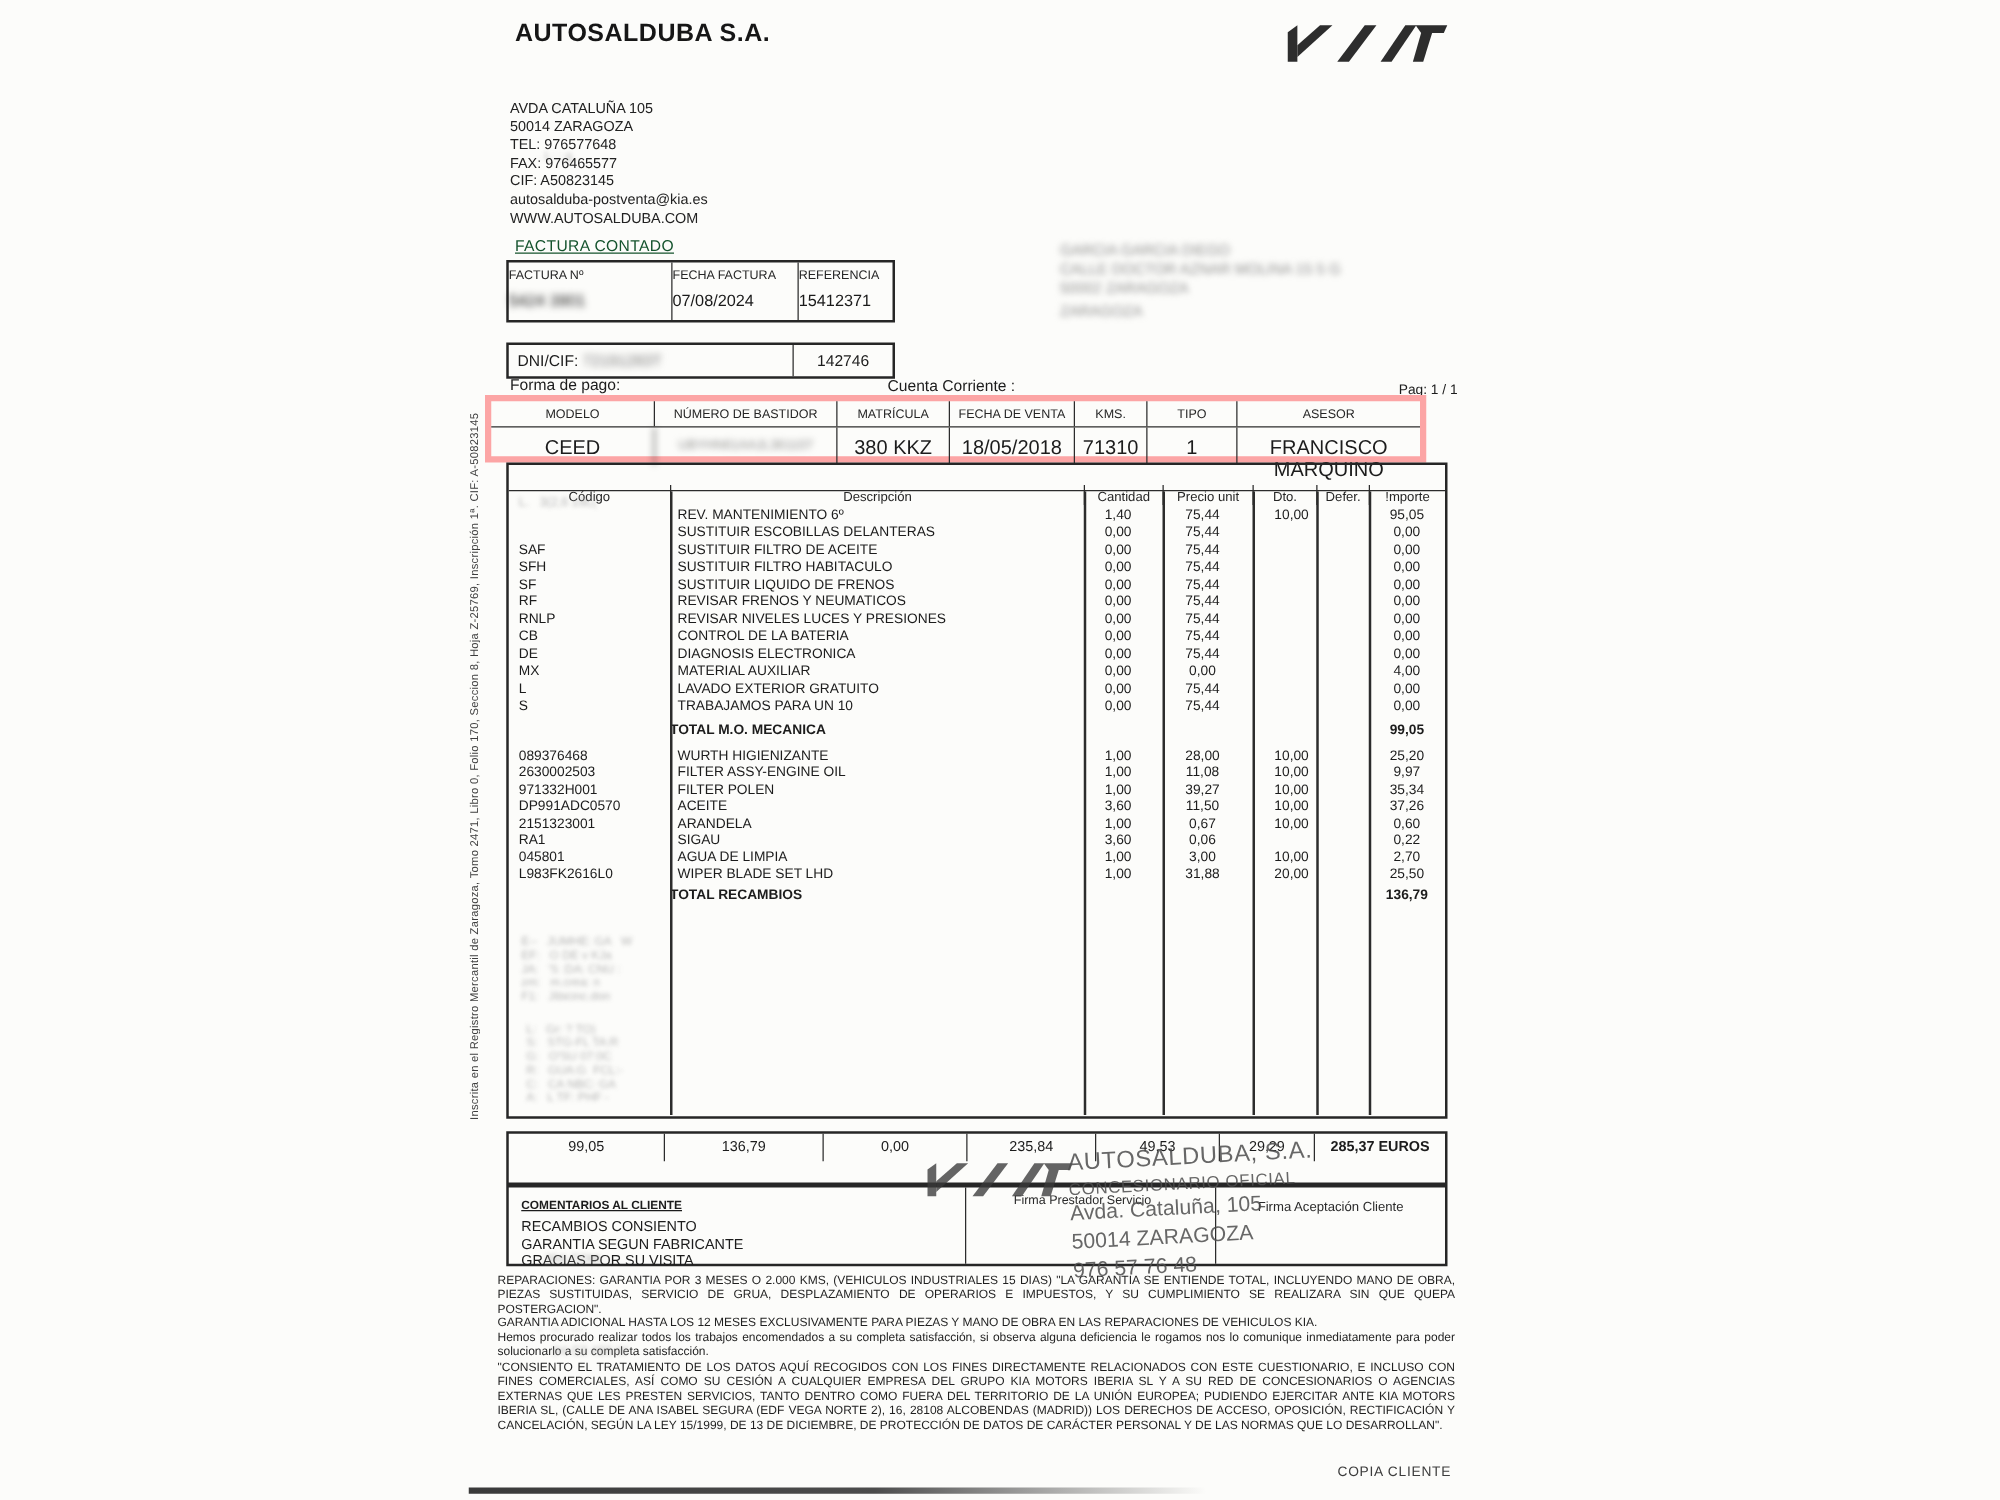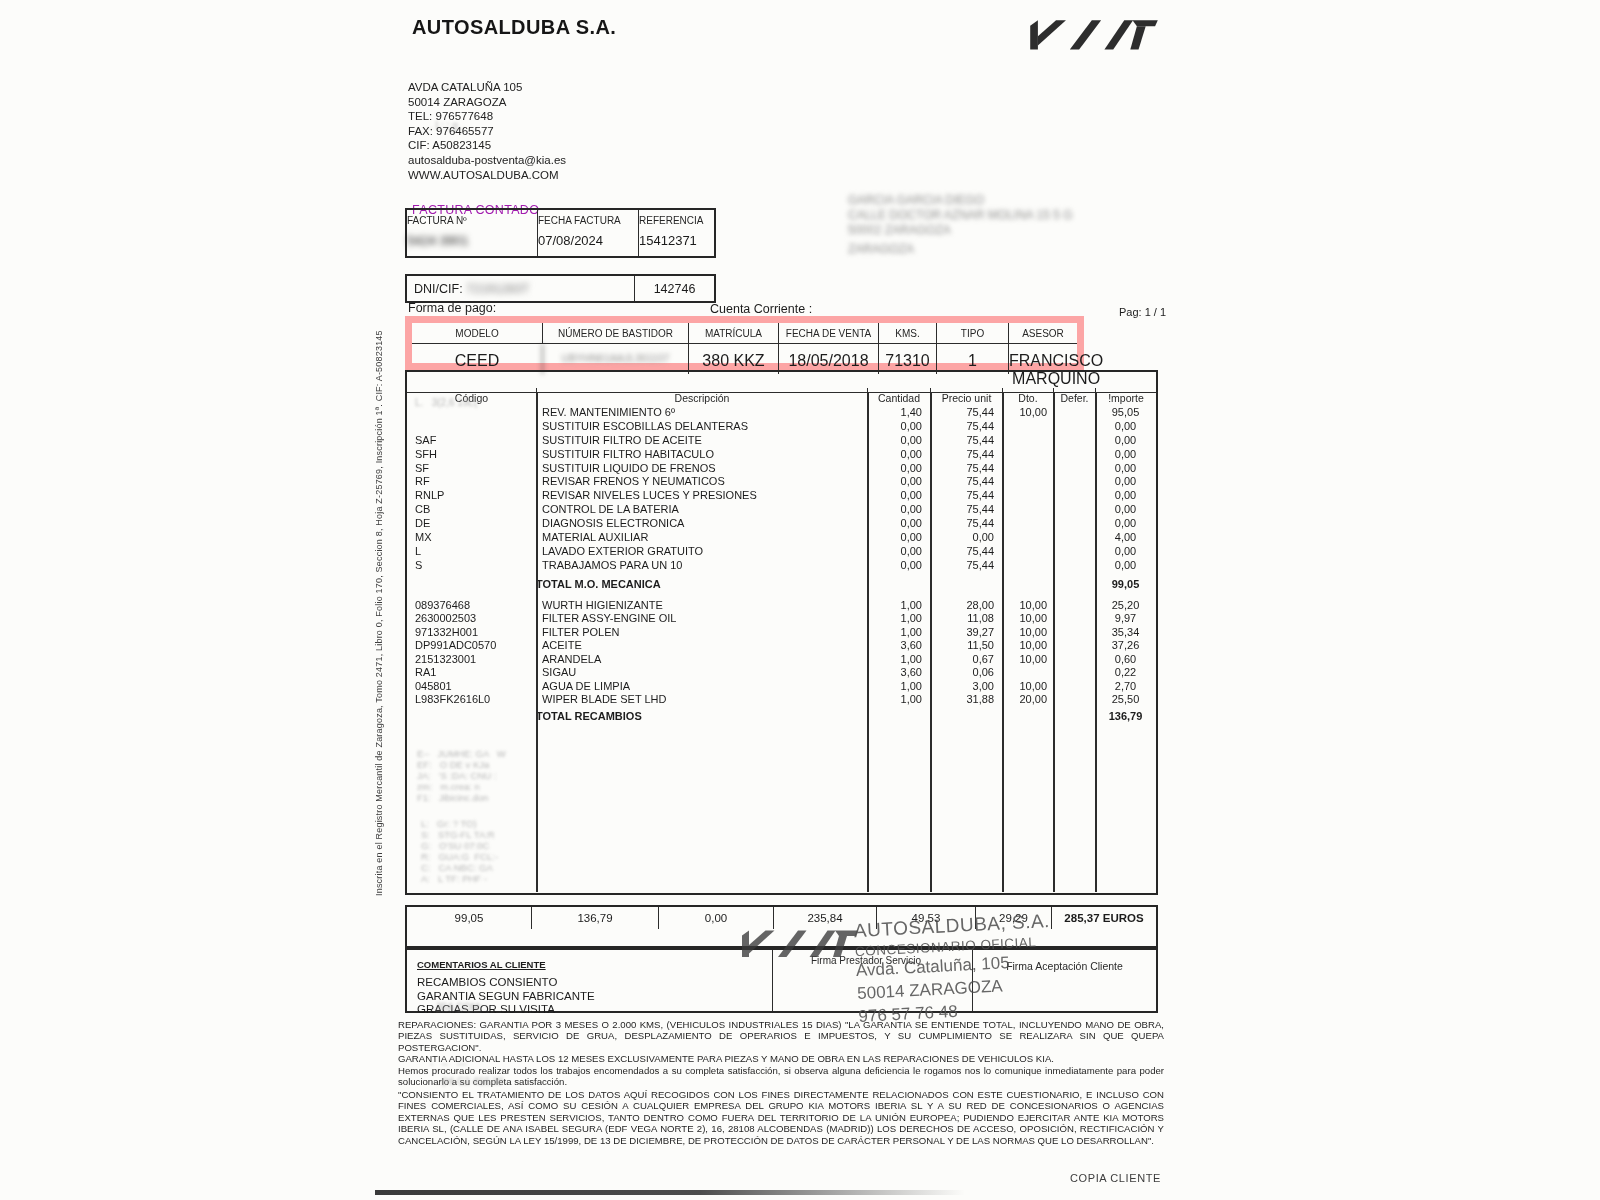--- a/index.html
+++ b/index.html
@@ -6,60 +6,60 @@
   .page{position:relative;width:1600px;height:1200px;background:#fcfcfa;overflow:hidden;
         font-family:"Liberation Sans",sans-serif;color:#1c1c1c;}
   .abs{position:absolute;}
   .bold{font-weight:bold;}
   .redacted{filter:blur(3px);color:#7a7a7a;}
   .soft-redacted{filter:blur(2.6px);color:#8f8f8f;}
   .ghost{filter:blur(1.7px);color:#a6a6a6;opacity:.8;white-space:pre;}
   
   .company-name{left:412px;top:16px;font-size:20px;font-weight:bold;letter-spacing:.4px;color:#161616;}
   .addr{left:408px;top:80px;font-size:11.5px;line-height:14.6px;color:#222;}
-  .doc-type{left:412px;top:203px;font-size:12.5px;letter-spacing:.3px;color:#a21caf;}
+  .doc-type{left:412px;top:190px;font-size:12.5px;letter-spacing:.3px;color:#14532d;text-decoration:underline;}
   
   .inv-box{left:405px;top:208px;width:307px;height:46px;border:2.5px solid #262626;display:grid;
            grid-template-columns:130px 101px 1fr;}
   .inv-box .cell{border-left:1.5px solid #2c2c2c;display:flex;flex-direction:column;align-items:flex-start;}
   .inv-box .cell:first-child{border-left:none;}
   .inv-h{font-size:10px;margin-top:5px;color:#262626;}
   .inv-v{font-size:13px;margin-top:7px;color:#1a1a1a;}
   
   .customer{left:848px;top:193px;font-size:12px;line-height:14.8px;}
   .customer div:last-child{margin-top:5px;}
   
   .dni-box{left:405px;top:274px;width:307px;height:25px;border:2px solid #262626;display:grid;
            grid-template-columns:227px 1fr;}
   .dni-box .cell{display:flex;align-items:center;border-left:1.5px solid #2c2c2c;}
   .dni-box .cell:first-child{border-left:none;padding-left:7px;}
   
   .fp{left:408px;top:301px;font-size:12.5px;}
   .cc{left:710px;top:302px;font-size:12.5px;}
   .pag{left:1119px;top:306px;font-size:11px;}
   
-  .veh{left:405px;top:316px;width:679px;height:54px;border:7px solid #fca5a5;box-sizing:border-box;}
+  .veh{left:388px;top:316px;width:753px;height:54px;border:5px solid #fca5a5;box-sizing:border-box;}
   .veh-row{display:grid;grid-template-columns:130px 146px 90px 100px 58px 72px 1fr;}
   .veh-row>div{border-left:1.5px solid #2c2c2c;}
   .veh-row>div:first-child{border-left:none;}
   .veh-h{height:20px;border-bottom:1.5px solid #2c2c2c;}
   .veh-h>div{font-size:10px;text-align:center;padding-top:5px;color:#262626;}
   .veh-v>div{font-size:16px;text-align:center;padding-top:8px;height:22px;}
   
   .items{left:405px;top:370px;width:753px;height:525px;border:2px solid #262626;box-sizing:border-box;}
   .it-grid{display:grid;grid-template-columns:129px 331px 63px 72px 51px 42px 1fr;}
   .it-head{height:20px;border-bottom:1.5px solid #2c2c2c;}
   .it-head>div{font-size:10.5px;text-align:center;padding-top:4px;border-left:1.5px solid #2c2c2c;color:#262626;margin-top:16px;}
   .it-head>div:first-child{border-left:none;}
   .it-body{position:relative;height:499px;overflow:hidden;}
   .vline{position:absolute;top:0;bottom:0;width:1.5px;background:#2c2c2c;}
   .it-row{height:13.9px;font-size:11px;line-height:13.9px;}
   .it-row .code{padding-left:8px;}
   .it-row .desc{padding-left:6px;}
-  .num{text-align:right;padding-right:8px;}
+  .num{text-align:center;padding-right:8px;}
   .dto{text-align:right;padding-right:6px;}
   .imp{text-align:center;}
   .total-row{height:14px;font-size:11px;line-height:14px;font-weight:bold;}
   .labor-rows{margin-top:13px;}
   .labor-total{margin-top:4px;}
   .parts-rows{margin-top:8px;}
   .parts-rows .it-row{height:13.5px;line-height:13.5px;}
   .parts-total{margin-top:2px;}
   
   .totals{left:405px;top:905px;width:753px;height:43px;border:2px solid #262626;box-sizing:border-box;}

